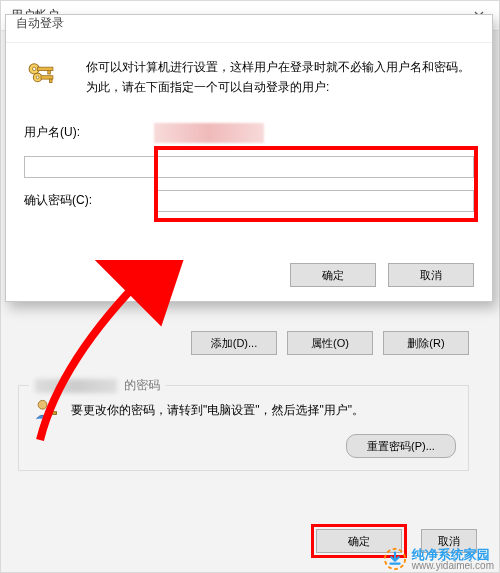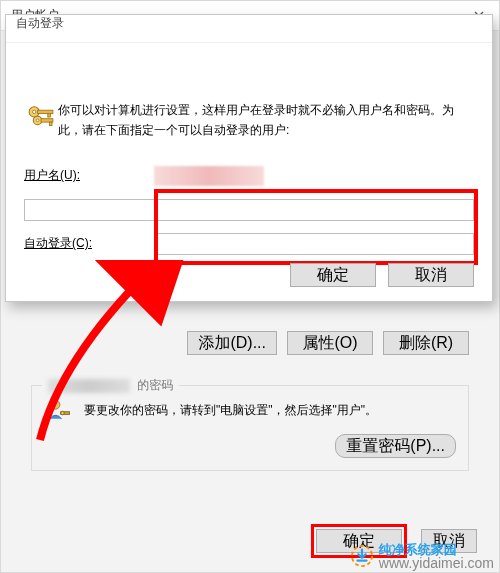--- a/index.html
+++ b/index.html
@@ -37,29 +37,29 @@
     width: 40px; height: 30px;
     display:flex; align-items:center; justify-content:center;
     color:#555;
   }
   .outer-body {
     position: relative;
     width:100%; height:calc(100% - 30px);
   }
 
   .hidden-section {
-    position:absolute; top:240px; left:30px; right:30px;
+    position:absolute; top:240px; left:17px; right:30px;
   }
   .btn-row {
     display:flex; justify-content:flex-end; gap:10px; margin-top:10px;
   }
   .win-btn {
     min-width:86px; height:24px;
     background:#e1e1e1; border:1px solid #adadad;
-    font-size:16px; padding:0 10px;
+    font-size:11px; padding:0 10px;
     display:flex; align-items:center; justify-content:center;
     cursor:pointer;
   }
 
   .pwd-group {
     border:1px solid #dcdcdc; padding:10px 12px 12px 12px;
     position:relative; margin-top:30px;
   }
   .pwd-group-title {
     position:absolute; top:-9px; left:10px;
@@ -94,32 +94,32 @@
   }
   .inner-title {
     height:28px; padding-left:10px;
     display:flex; align-items:flex-start;
     color:#444; border-bottom:1px solid #eee;
   }
   .inner-body {
     padding:14px 18px 12px 18px;
     position:relative; height:calc(100% - 28px);
   }
-  .msg-row { display:flex; gap:0;margin-top:43px; }
+  .msg-row { display:flex; gap:28px; }
   .keys-icon { width:34px; height:34px; flex-shrink:0; }
   .msg-text { line-height:1.7; color:#000; }
 
   .fields {
     margin-top:18px;
     position:relative;
   }
   .field-row {
     display:flex; align-items:center; height:34px;
   }
-  .field-label { width:130px; color:#000;text-decoration:underline; }
+  .field-label { width:130px; color:#000; }
   .fake-input {
     flex:1; height:22px; background:#fff; border:1px solid #bdbdbd;
   }
   .fake-input.redacted {
     border:none; height:20px;
     background: linear-gradient(90deg,#f8dada,#f0baba,#f8dada);
     filter: blur(1px);
     max-width:110px;
   }
   .red-over-inputs {
@@ -144,21 +144,21 @@
 
   
   .watermark {
     position:absolute;
     right:6px; bottom:2px;
     display:flex; align-items:center; gap:6px;
     z-index:30;
     color:#2aa0ef; font-size:13px;
   }
   .wm-logo { width:22px; height:22px; }
-  .wm-sub { font-size:14px; color:#888; margin-top:-4px; }
+  .wm-sub { font-size:10px; color:#888; margin-top:-4px; }
 </style>
 </head>
 <body>
 
 <div class="outer-window">
   <div class="outer-title">
     <span>用户帐户</span>
     <div class="outer-close">
       <svg width="10" height="10" viewBox="0 0 10 10">
           <path d="M1 1 L9 9 M9 1 L1 9" stroke="#555" stroke-width="1.2"></path>
@@ -227,21 +227,21 @@
 
     <div class="fields">
       <div class="field-row">
         <span class="field-label">用户名(U):</span>
         <div class="fake-input redacted"></div>
       </div>
       <div class="field-row">
         <div class="fake-input"></div>
       </div>
       <div class="field-row">
-        <span class="field-label">自动登录(C):</span>
+        <span class="field-label">确认密码(C):</span>
         <div class="fake-input"></div>
       </div>
       <div class="red-over-inputs"></div>
     </div>
 
     <div class="inner-buttons">
       <button class="win-btn">确定</button>
       <button class="win-btn">取消</button>
     </div>
   </div>

